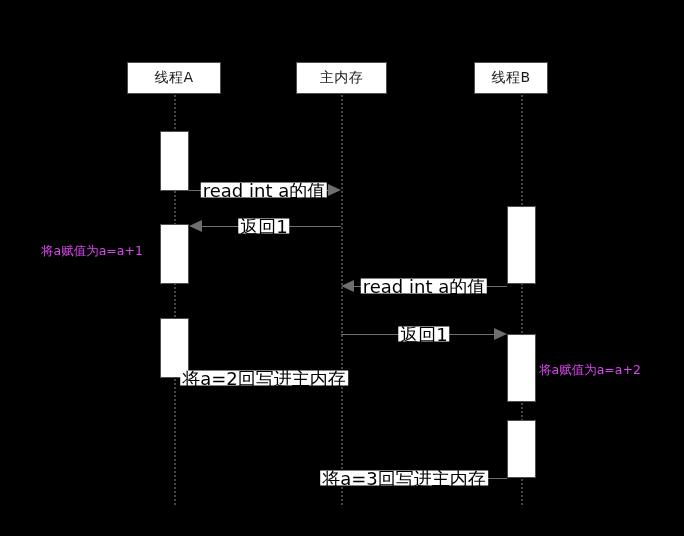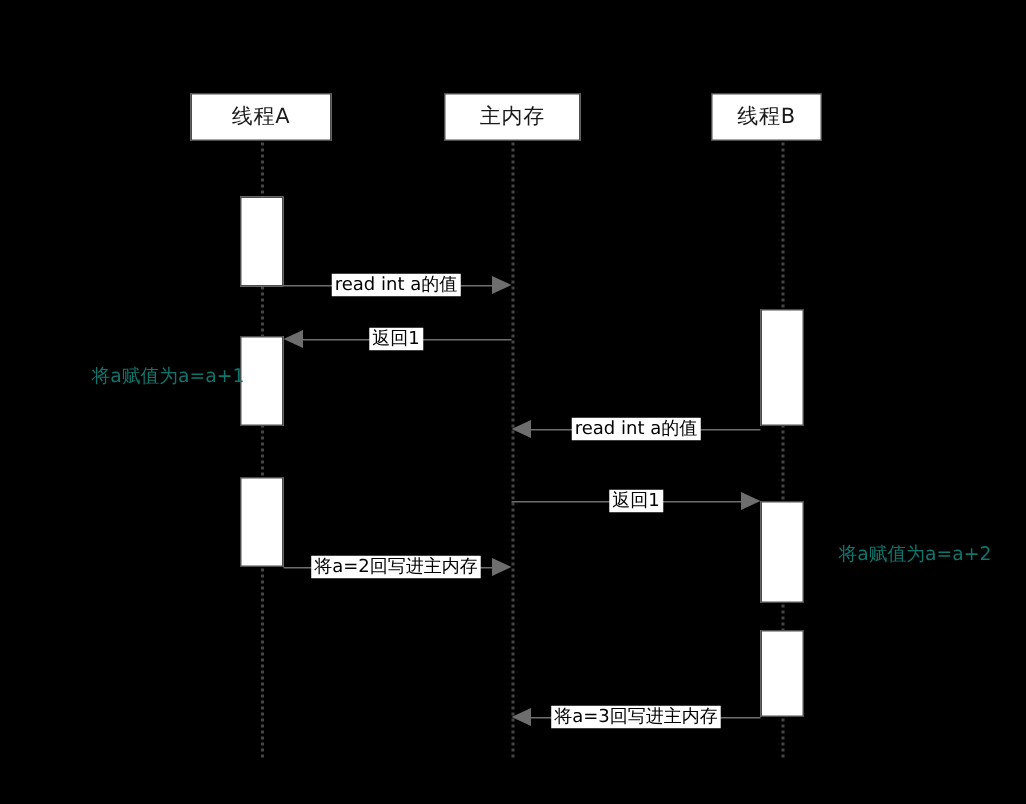--- a/index.html
+++ b/index.html
@@ -60,35 +60,34 @@
     border-left: 13px solid #6e6e6e;
   }
   .arrow-head.left {
     border-right: 13px solid #6e6e6e;
   }
   
   .msg-label {
     position: absolute;
     background: #ffffff;
     color: #000000;
-    font-size: 12px;
+    font-size: 18px;
     line-height: 15px;
     padding: 0 2px;
     white-space: nowrap;
     transform: translate(-50%, -50%);
   }
   
   .note {
     position: absolute;
-    color: #0f766e;
+    color: #d946ef;
     font-size: 12.5px;
     line-height: 15px;
     white-space: nowrap;
     transform: translateY(-50%);
-    margin-left: 20px;
   }
 </style>
 </head>
 <body>
 
 <div id="canvas">
 
   <div class="lifeline" style="left:174px; top:80px; height:425px;"></div>
   <div class="lifeline" style="left:341px; top:80px; height:425px;"></div>
   <div class="lifeline" style="left:521px; top:80px; height:425px;"></div>
@@ -120,18 +119,18 @@
   <div class="msg-line" style="left:341px; top:334px; width:153px;"></div>
   <div class="arrow-head right" style="left:494px; top:328px;"></div>
   <div class="msg-label" style="left:424px; top:334px;">返回1</div>
 
   <div class="msg-line" style="left:189px; top:378px; width:139px;"></div>
   <div class="arrow-head right" style="left:328px; top:372px;"></div>
   <div class="msg-label" style="left:264px; top:378px;">将a=2回写进主内存</div>
 
   <div class="msg-line" style="left:354px; top:478px; width:153px;"></div>
   <div class="arrow-head left" style="left:341px; top:472px;"></div>
-  <div class="msg-label" style="left:424px; top:478px;">将a=3回写进主内存</div>
+  <div class="msg-label" style="left:404px; top:478px;">将a=3回写进主内存</div>
 
   <div class="note" style="left:41px; top:250px;">将a赋值为a=a+1</div>
   <div class="note" style="left:539px; top:369px;">将a赋值为a=a+2</div>
 
 </div>
 
 </body></html>

